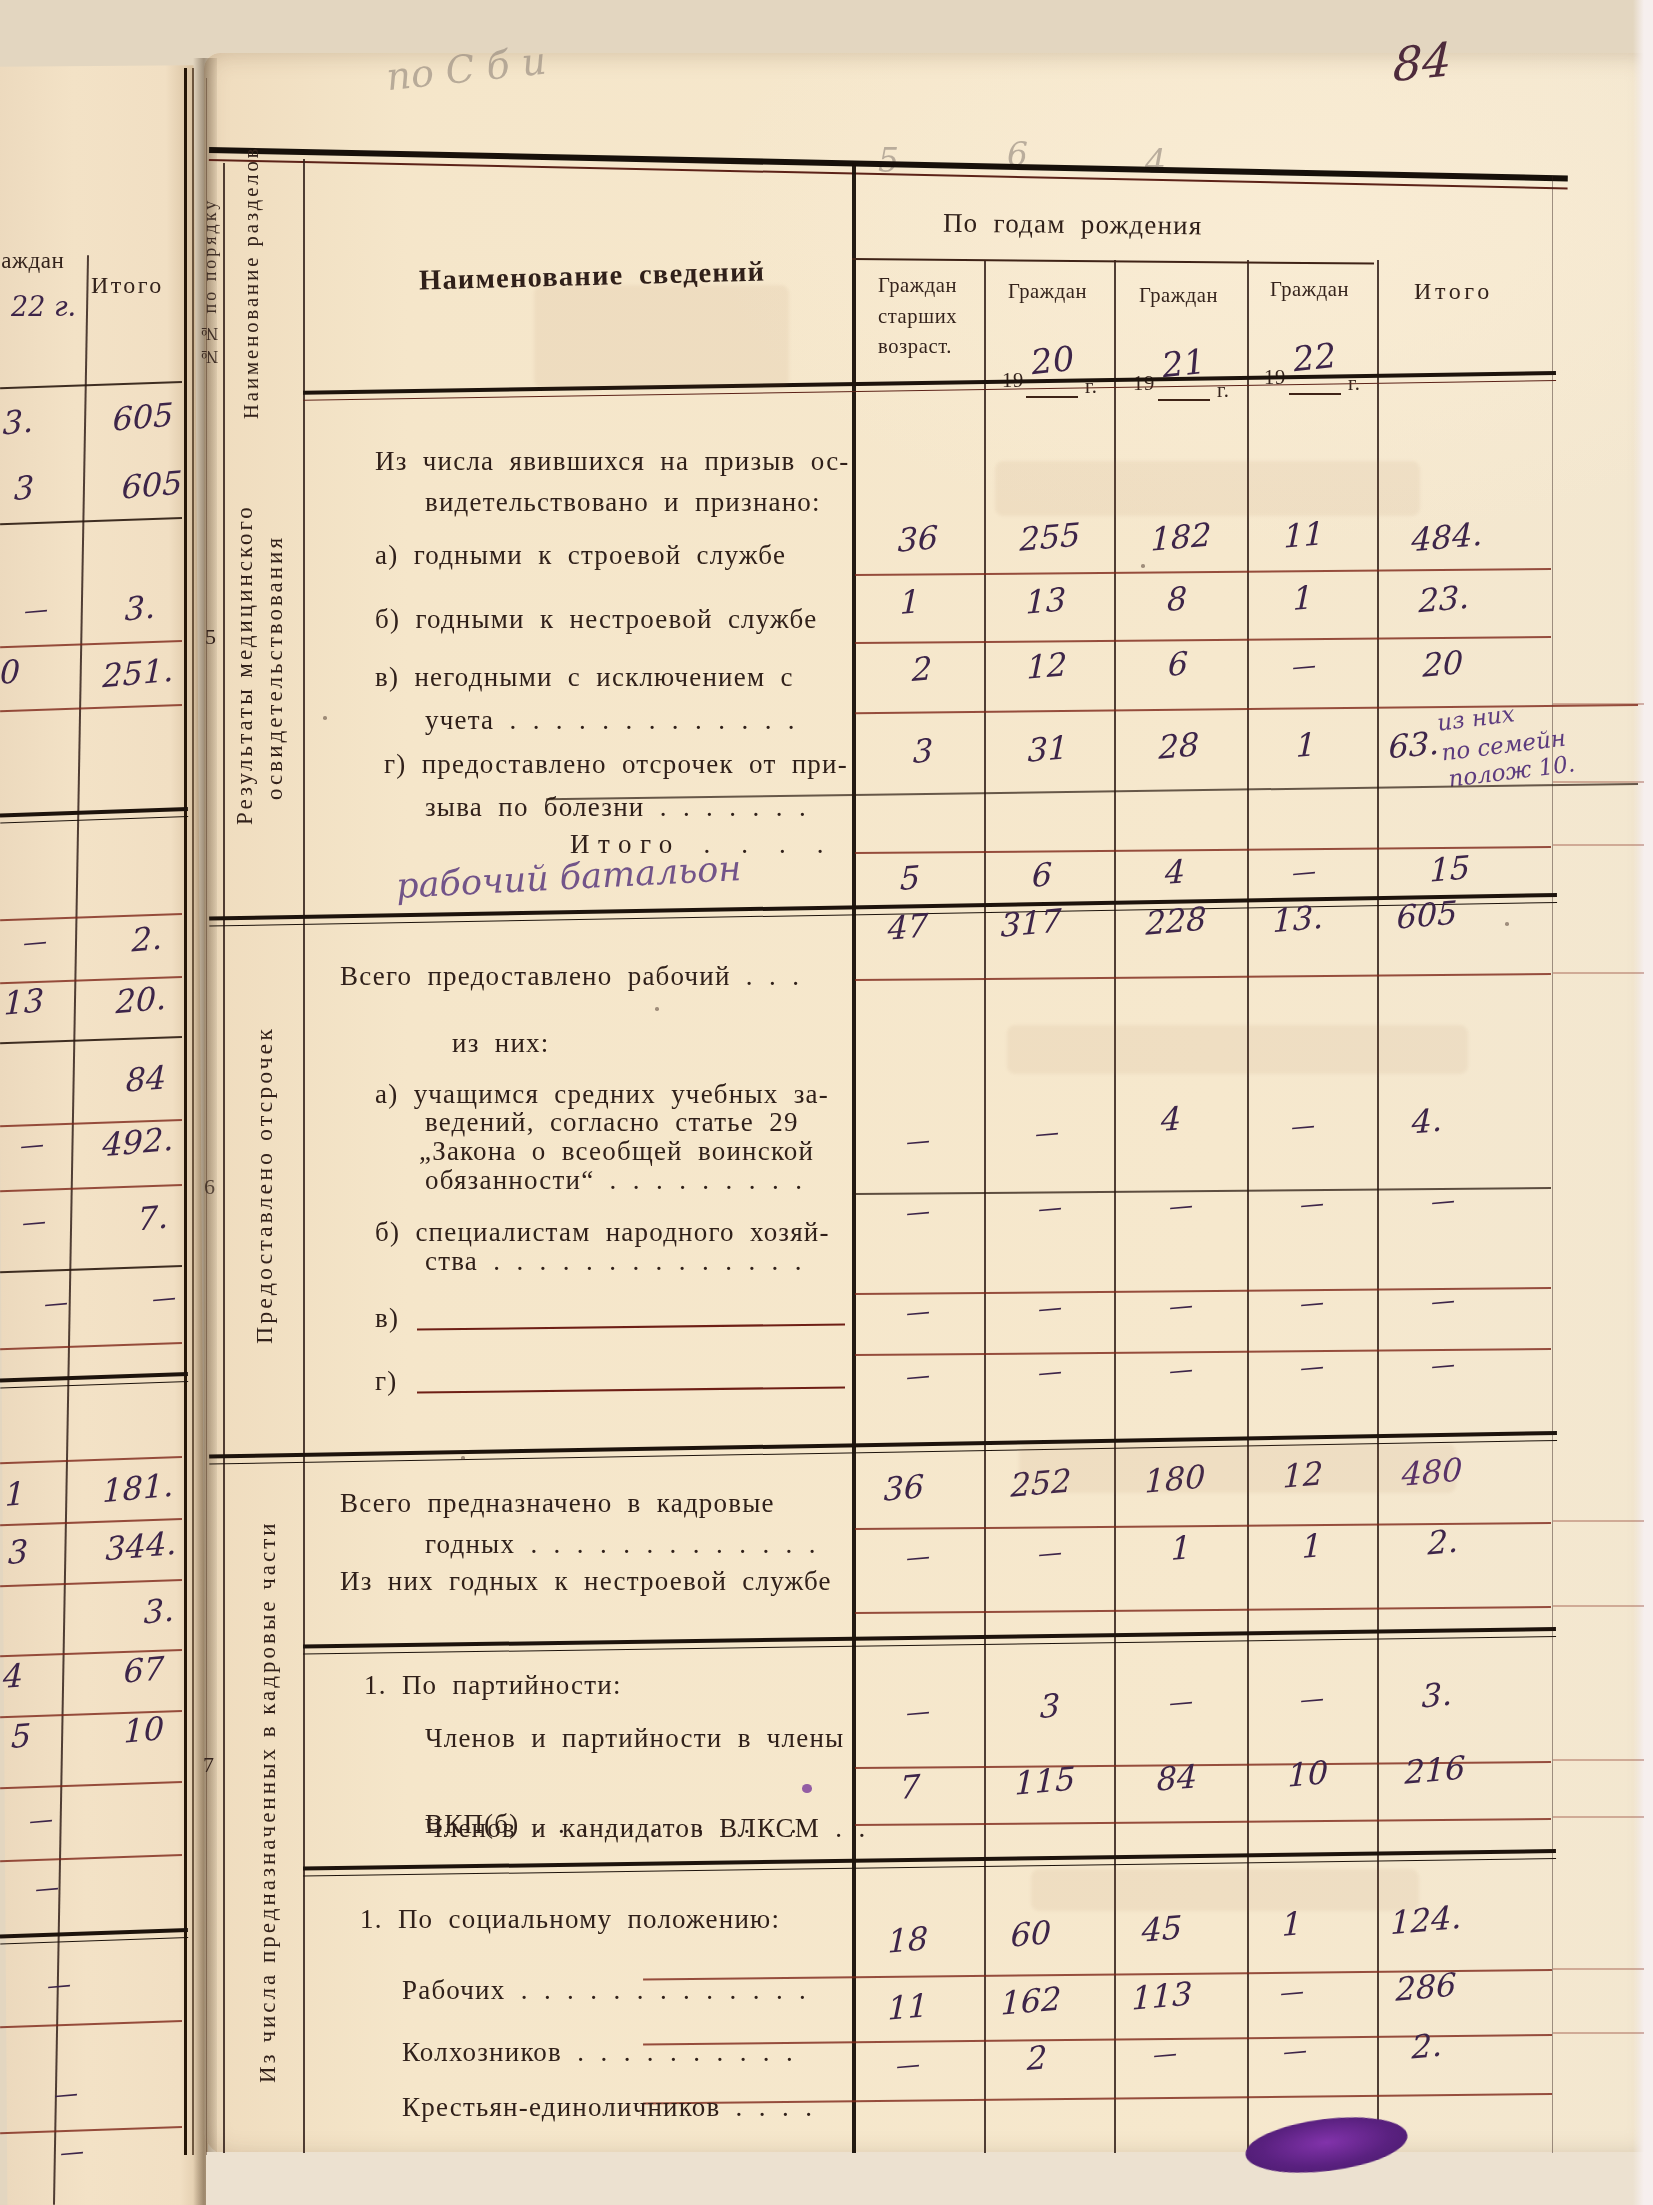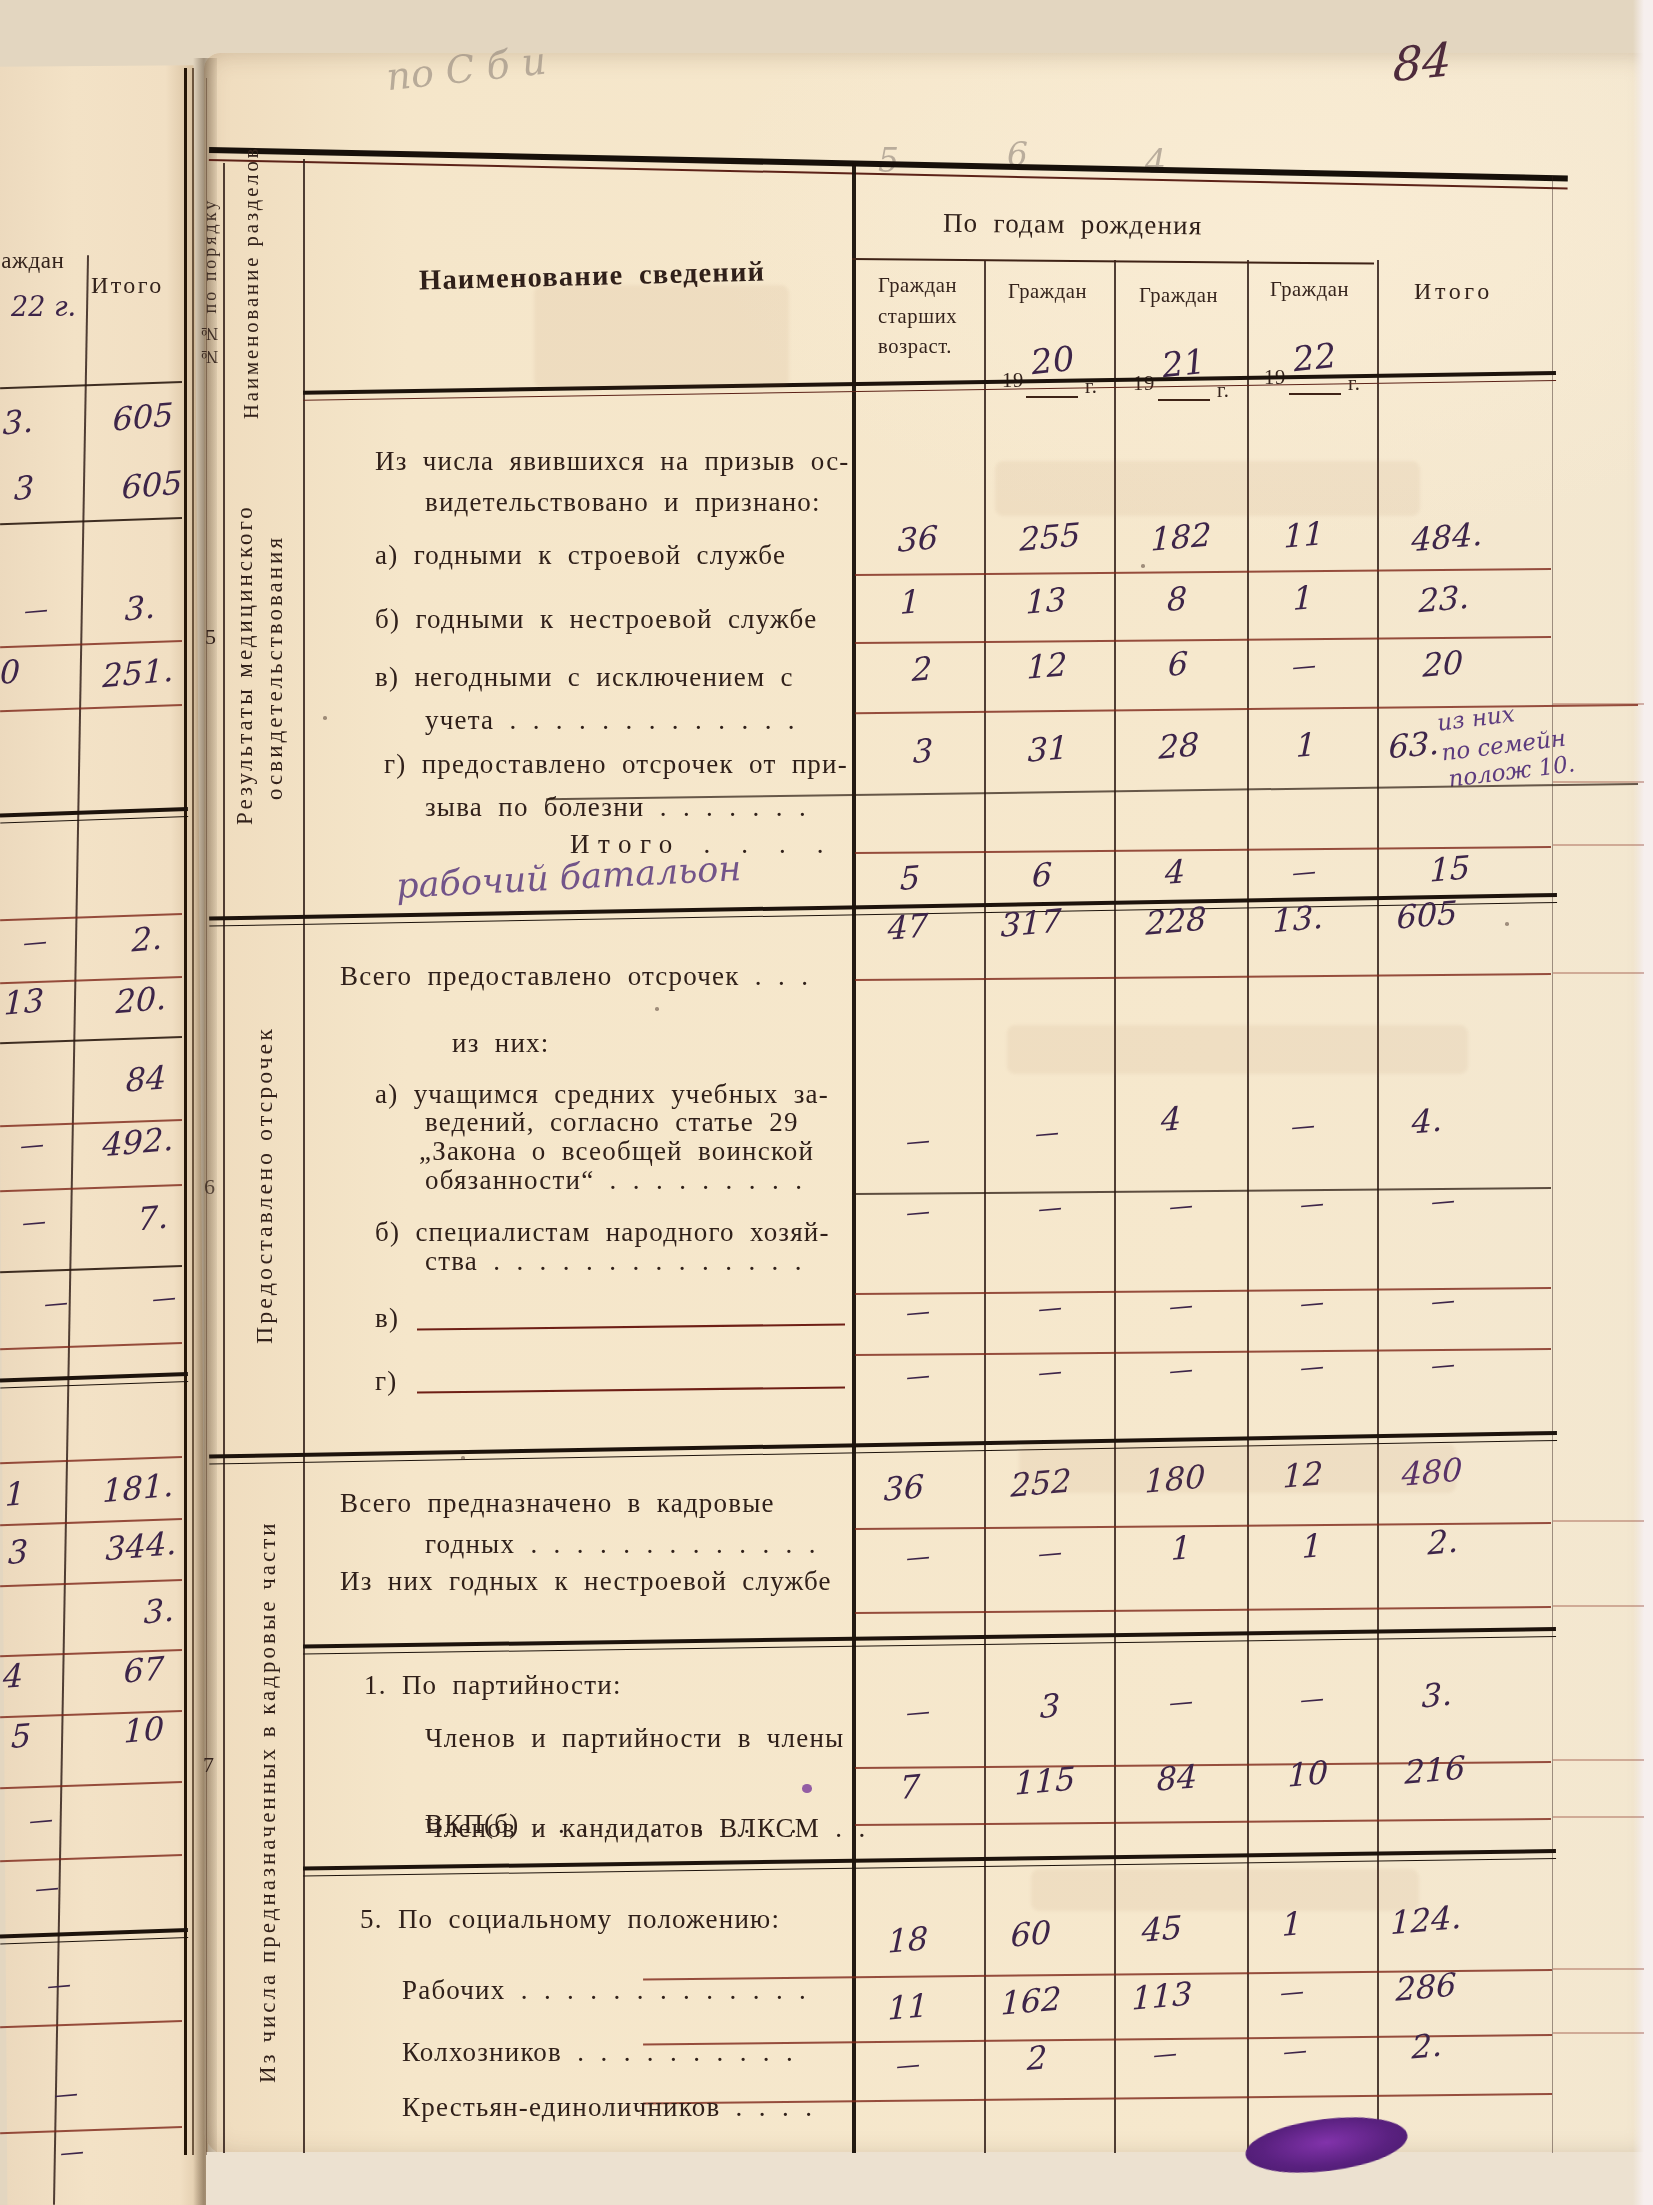--- a/index.html
+++ b/index.html
@@ -248,21 +248,21 @@
 <div class="abs hw val" style="left:1450px;top:869px;">15</div>
 <div class="abs hrule" style="left:855px;top:846px;width:696px;transform:rotate(-.5deg);"></div>
 
 <div class="abs divider" style="left:209px;top:893px;width:1348px;transform:rotate(-1deg);"></div>
 
 <div class="abs hw val" style="left:908px;top:927px;">47</div>
 <div class="abs hw val" style="left:1031px;top:923px;">317</div>
 <div class="abs hw val" style="left:1176px;top:921px;">228</div>
 <div class="abs hw val" style="left:1298px;top:919px;">13.</div>
 <div class="abs hw val" style="left:1427px;top:915px;">605</div>
-<div class="abs t" style="left:340px;top:961px;">Всего предоставлено отсрочек . . .</div>
+<div class="abs t" style="left:340px;top:961px;">Всего предоставлено рабочий . . .</div>
 <div class="abs hrule" style="left:855px;top:973px;width:696px;transform:rotate(-.5deg);"></div>
 
 <div class="abs t" style="left:452px;top:1028px;">из них:</div>
 
 <div class="abs t" style="left:375px;top:1079px;">а) учащимся средних учебных за-</div>
 <div class="abs t" style="left:425px;top:1107px;text-align:right;">ведений, согласно статье 29</div>
 <div class="abs t" style="left:419px;top:1136px;">„Закона о всеобщей воинской</div>
 <div class="abs t" style="left:425px;top:1165px;">обязанности“ . . . . . . . . .</div>
 <div class="abs hw val" style="left:918px;top:1141px;font-size:24px;">—</div>
 <div class="abs hw val" style="left:1047px;top:1133px;font-size:24px;">—</div>
@@ -333,21 +333,21 @@
 <div class="abs hw val" style="left:1045px;top:1781px;">115</div>
 <div class="abs hw val" style="left:1177px;top:1778px;">84</div>
 <div class="abs hw val" style="left:1308px;top:1774px;">10</div>
 <div class="abs hw val" style="left:1435px;top:1770px;">216</div>
 <div class="abs t" style="left:425px;top:1813px;">Членов и кандидатов ВЛКСМ . .</div>
 <div class="abs hrule" style="left:855px;top:1818px;width:696px;transform:rotate(-.5deg);"></div>
 <div class="abs" style="left:802px;top:1784px;width:9.7px;height:8.5px;border-radius:50%;background:#7a3b9a;opacity:.8;"></div>
 
 <div class="abs divider" style="left:303px;top:1849px;width:1253px;transform:rotate(-.8deg);"></div>
 
-<div class="abs t" style="left:360px;top:1904px;">5. По социальному положению:</div>
+<div class="abs t" style="left:360px;top:1904px;">1. По социальному положению:</div>
 <div class="abs hw val" style="left:908px;top:1940px;">18</div>
 <div class="abs hw val" style="left:1031px;top:1934px;">60</div>
 <div class="abs hw val" style="left:1162px;top:1929px;">45</div>
 <div class="abs hw val" style="left:1292px;top:1924px;">1</div>
 <div class="abs hw val" style="left:1426px;top:1920px;">124.</div>
 <div class="abs hrule" style="left:643px;top:1969px;width:909px;transform:rotate(-.6deg);"></div>
 
 <div class="abs t" style="left:402px;top:1975px;">Рабочих . . . . . . . . . . . . .</div>
 <div class="abs hw val" style="left:908px;top:2007px;">11</div>
 <div class="abs hw val" style="left:1031px;top:2001px;">162</div>

